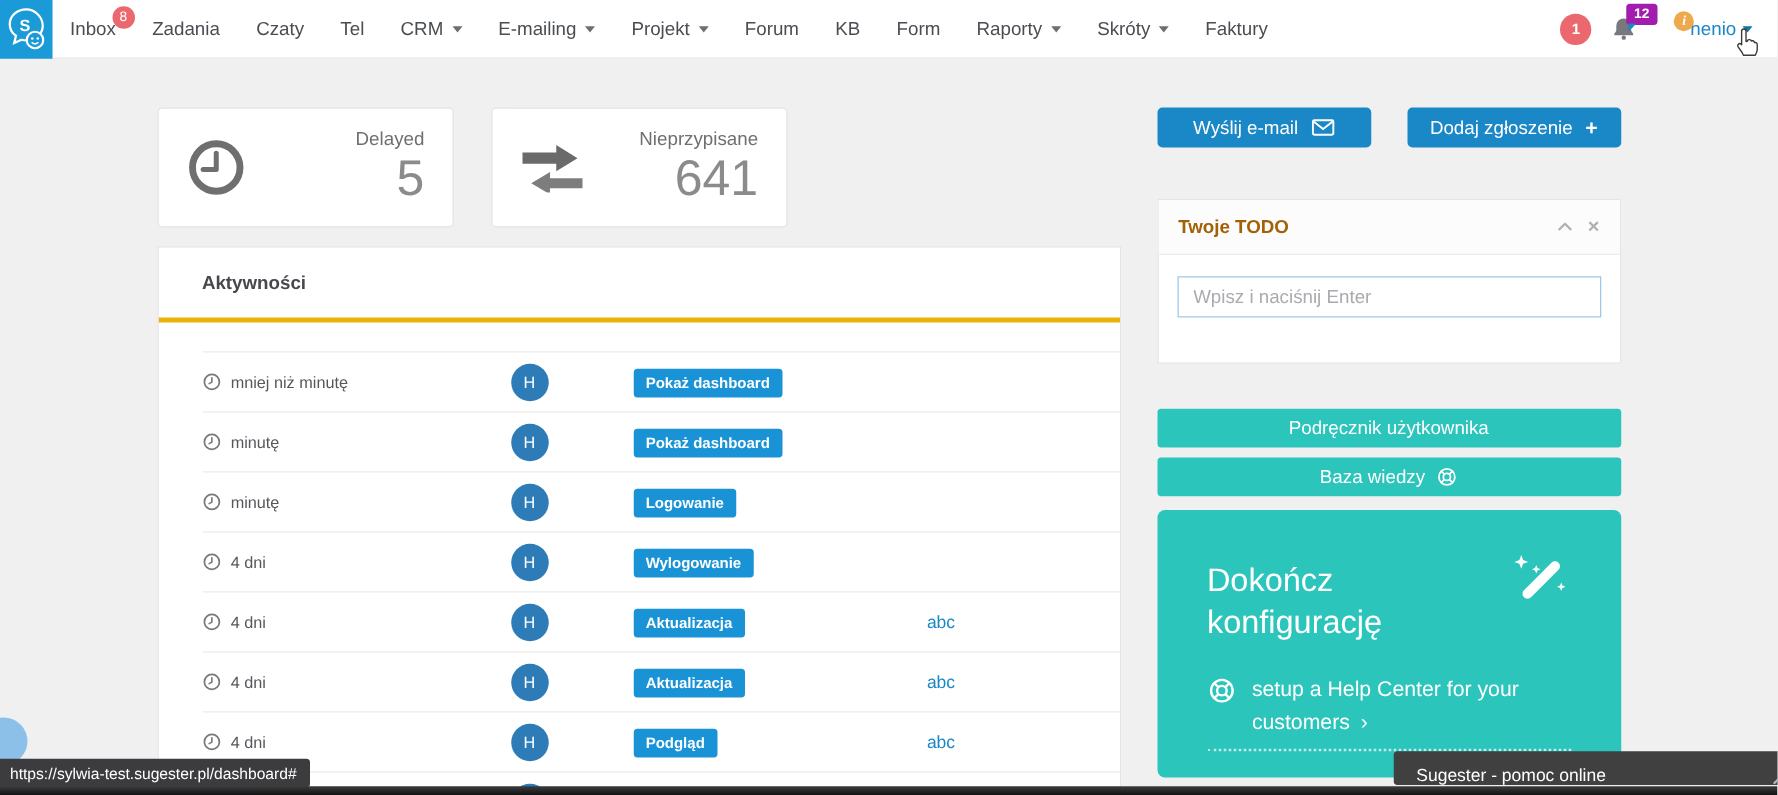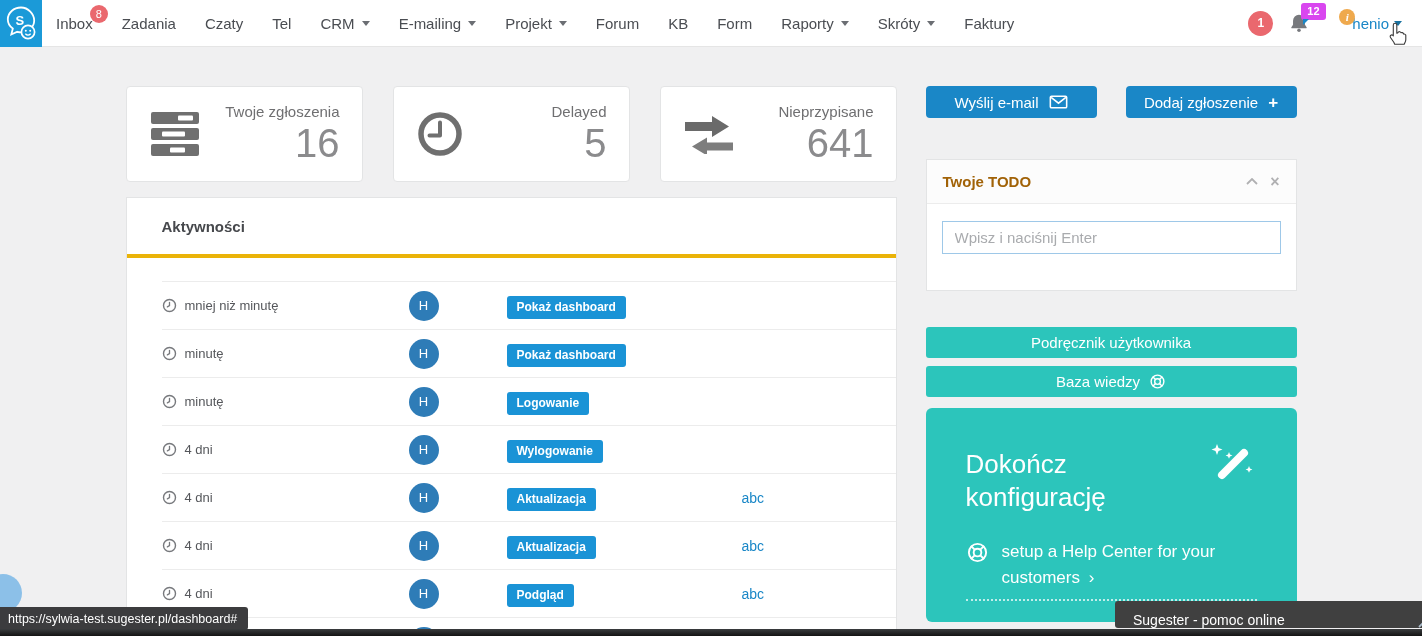--- a/index.html
+++ b/index.html
@@ -10,21 +10,21 @@
   
   .navbar { height:47px; background:#fff; border-bottom:1px solid #e5e5e5; display:flex; align-items:center; position:relative; z-index:5; }
   .logo { width:42px; height:47px; background:#1b9ad8; flex:0 0 auto; display:flex; align-items:center; justify-content:center; }
   .nav-items { display:flex; align-items:center; gap:29px; margin-left:14px; }
   .nav-item { display:inline-flex; align-items:center; gap:7px; font-size:15px; color:#4a4d52; position:relative; }
   .nbadge { position:absolute; top:-10px; right:-15px; min-width:18px; height:18px; border-radius:50%; background:#ea686e; color:#fff; font-size:11px; display:flex; align-items:center; justify-content:center; }
   .tri { width:0; height:0; border-left:4px solid transparent; border-right:4px solid transparent; border-top:5px solid #6b6e73; display:inline-block; }
   .nav-right { margin-left:auto; margin-right:20px; display:flex; align-items:center; gap:15px; }
   .alert-circle { width:25px; height:25px; border-radius:50%; background:#ea686e; color:#fff; font-size:12px; font-weight:bold; display:flex; align-items:center; justify-content:center; }
   .bell-wrap { position:relative; width:22px; height:22px; margin-right:14px; }
-  .bbadge { position:absolute; top:-9px; left:13px; background:#d946ef; color:#fff; font-size:11px; font-weight:bold; padding:2px 6px 3px; border-radius:3px; }
+  .bbadge { position:absolute; top:-9px; left:13px; background:#a21caf; color:#fff; font-size:11px; font-weight:bold; padding:2px 6px 3px; border-radius:3px; }
   .bbadge::after { content:""; position:absolute; left:2px; bottom:-5px; border:3px solid transparent; border-top-color:#1a87c7; border-left-color:#1a87c7; }
   .user-wrap { display:flex; align-items:center; gap:5px; }
   .info-dot { width:16px; height:16px; border-radius:50%; background:#efa94d; color:#fff; font-size:11px; font-style:italic; font-weight:bold; font-family:"Liberation Serif", serif; display:flex; align-items:center; justify-content:center; margin-right:-8px; margin-top:-12px; position:relative; z-index:2; }
   .username { color:#1a87c7; font-size:15px; }
   .user-caret { border-top-color:#18719f; }
   .cursor-hand { position:absolute; right:13px; top:22px; z-index:9; }
 
   
   .wrap { width:1171px; margin:0 auto; padding-top:39px; display:flex; gap:29px; }
   .col-left { width:771px; flex:0 0 auto; }
@@ -217,29 +217,20 @@
   <svg class="cursor-hand" width="22" height="24">
       <use href="#sym-hand"></use>
     </svg>
 </div>
 
 <div class="wrap">
   <div class="col-left">
 
     <div class="stats">
       <a class="scard">
-        <svg width="52" height="44">
-            <use href="#sym-bars"></use>
-          </svg>
-        <span class="sinfo">
-          <span class="slabel">Twoje zgłoszenia</span><br>
-          <span class="svalue">16</span>
-        </span>
-      </a>
-      <a class="scard">
         <svg width="48" height="48">
             <use href="#sym-clock-big"></use>
           </svg>
         <span class="sinfo">
           <span class="slabel">Delayed</span><br>
           <span class="svalue">5</span>
         </span>
       </a>
       <a class="scard">
         <svg width="52" height="40">

